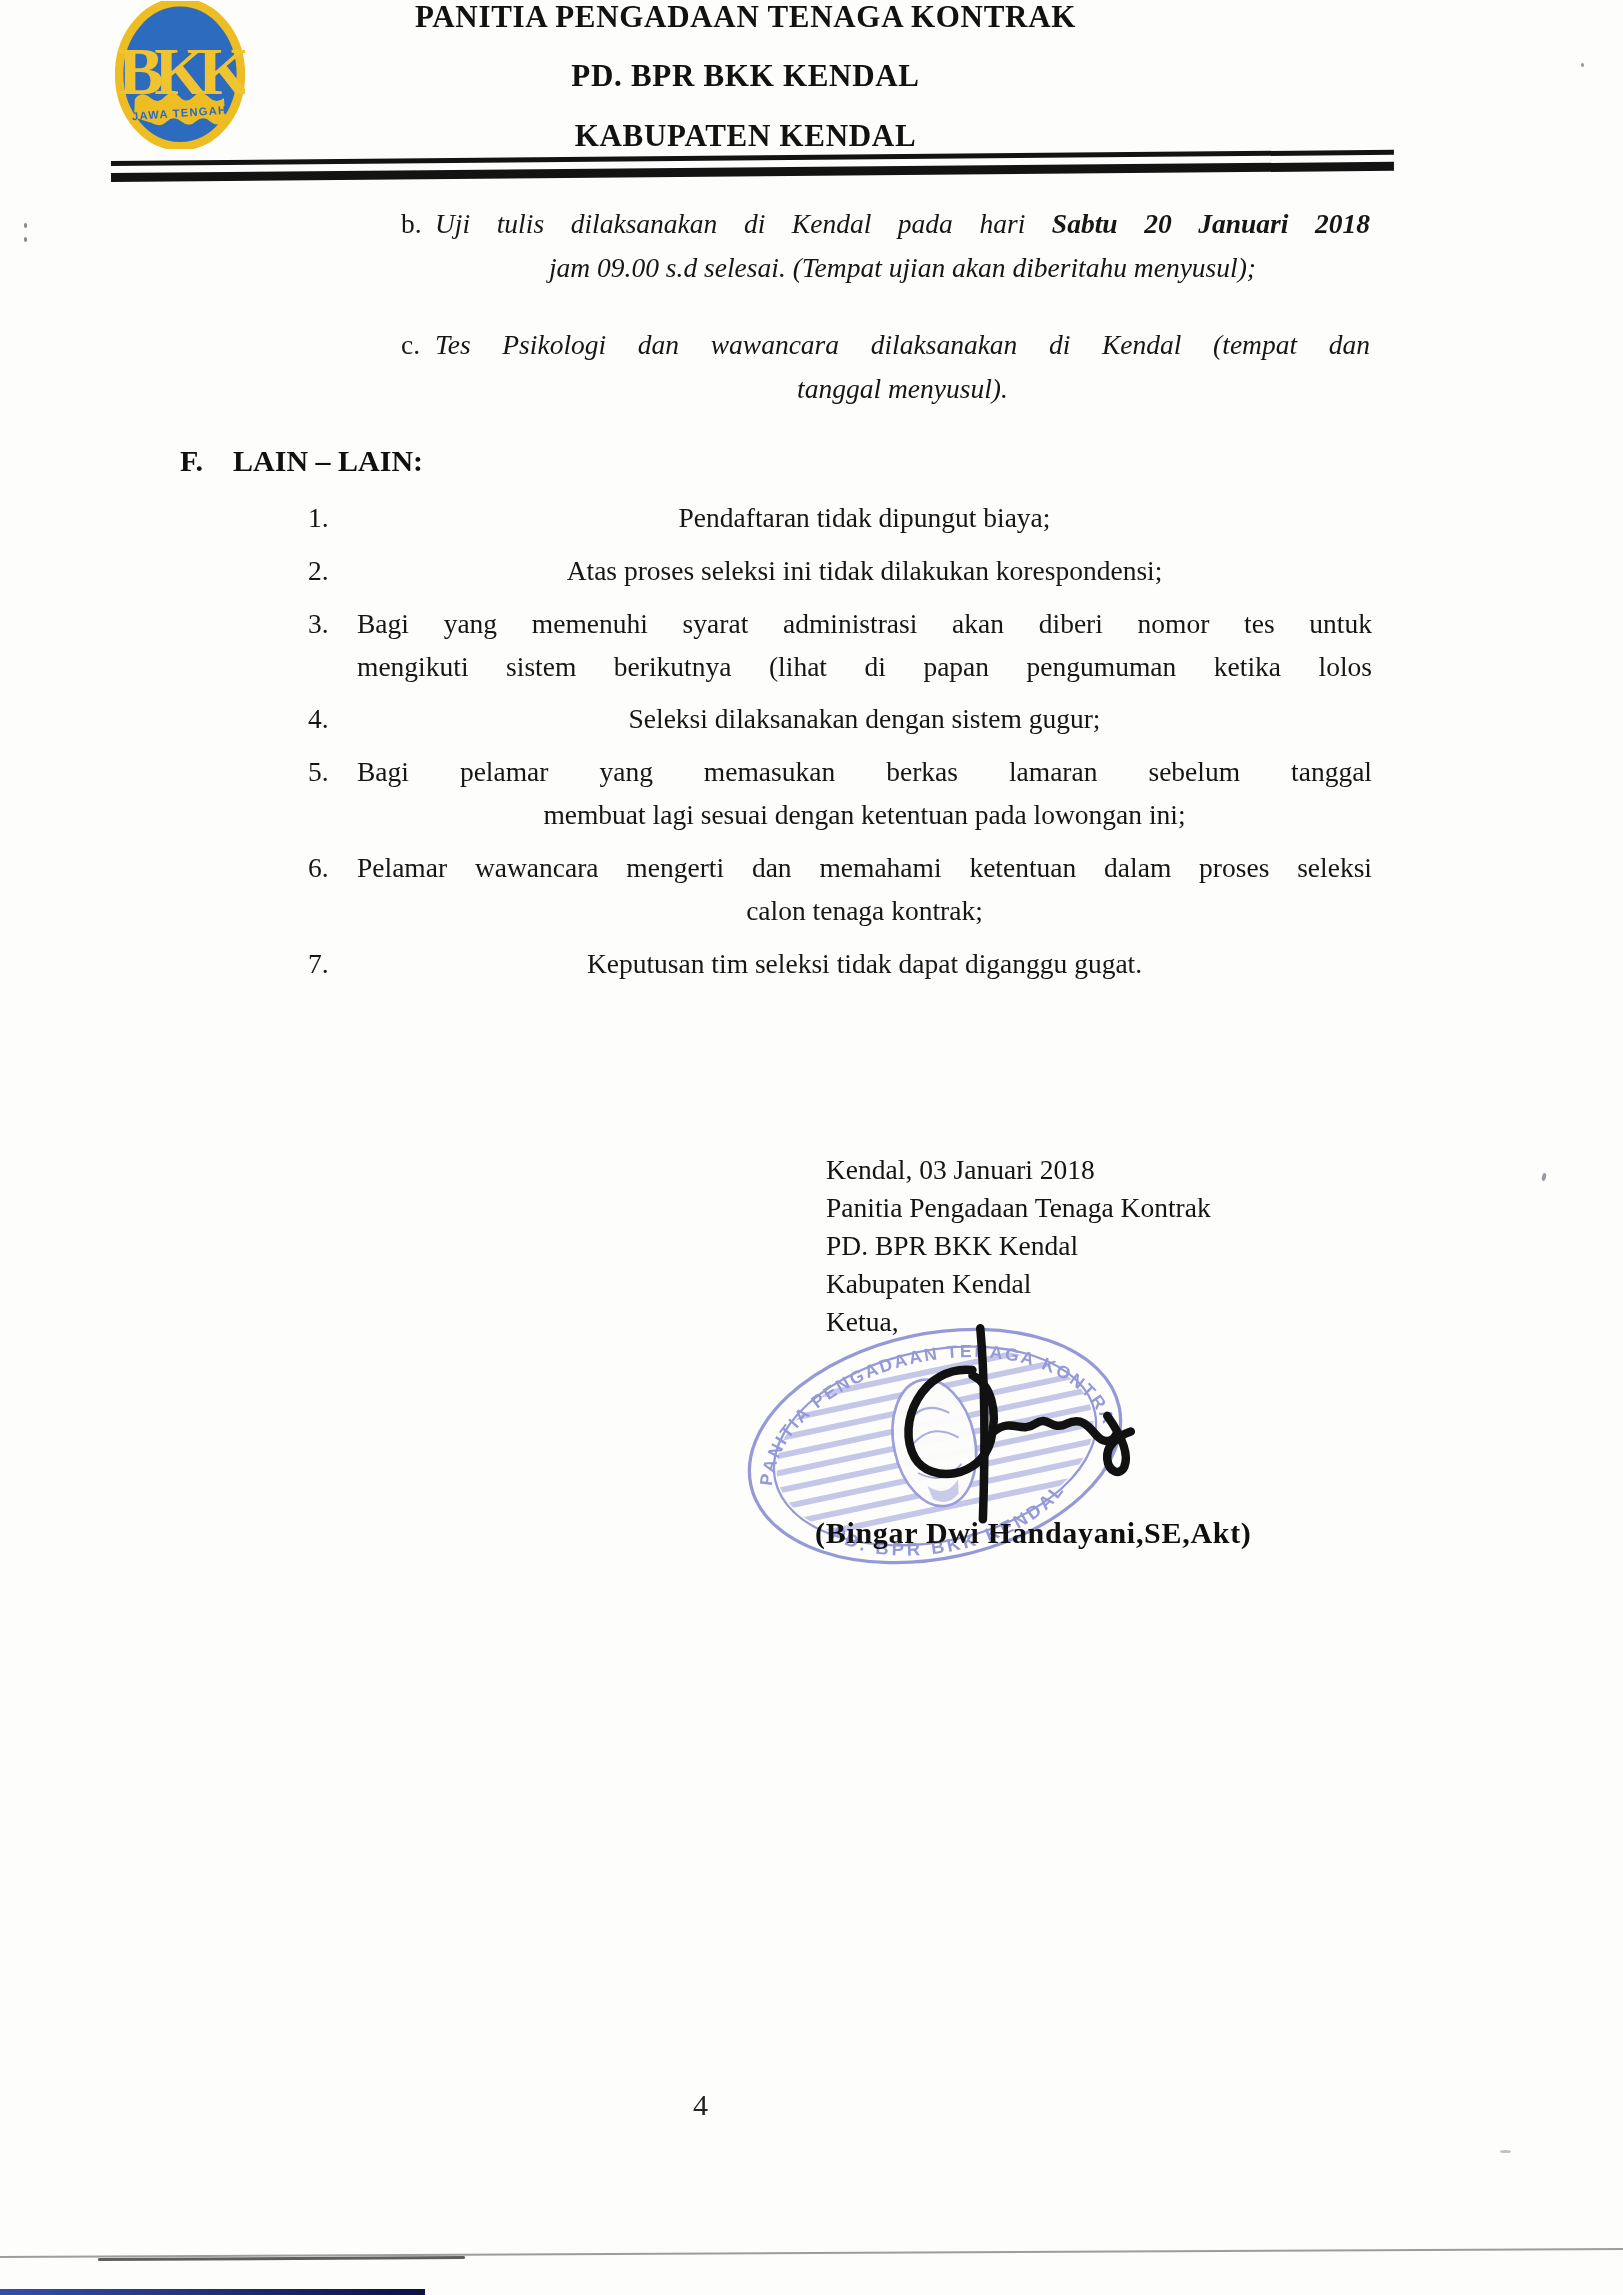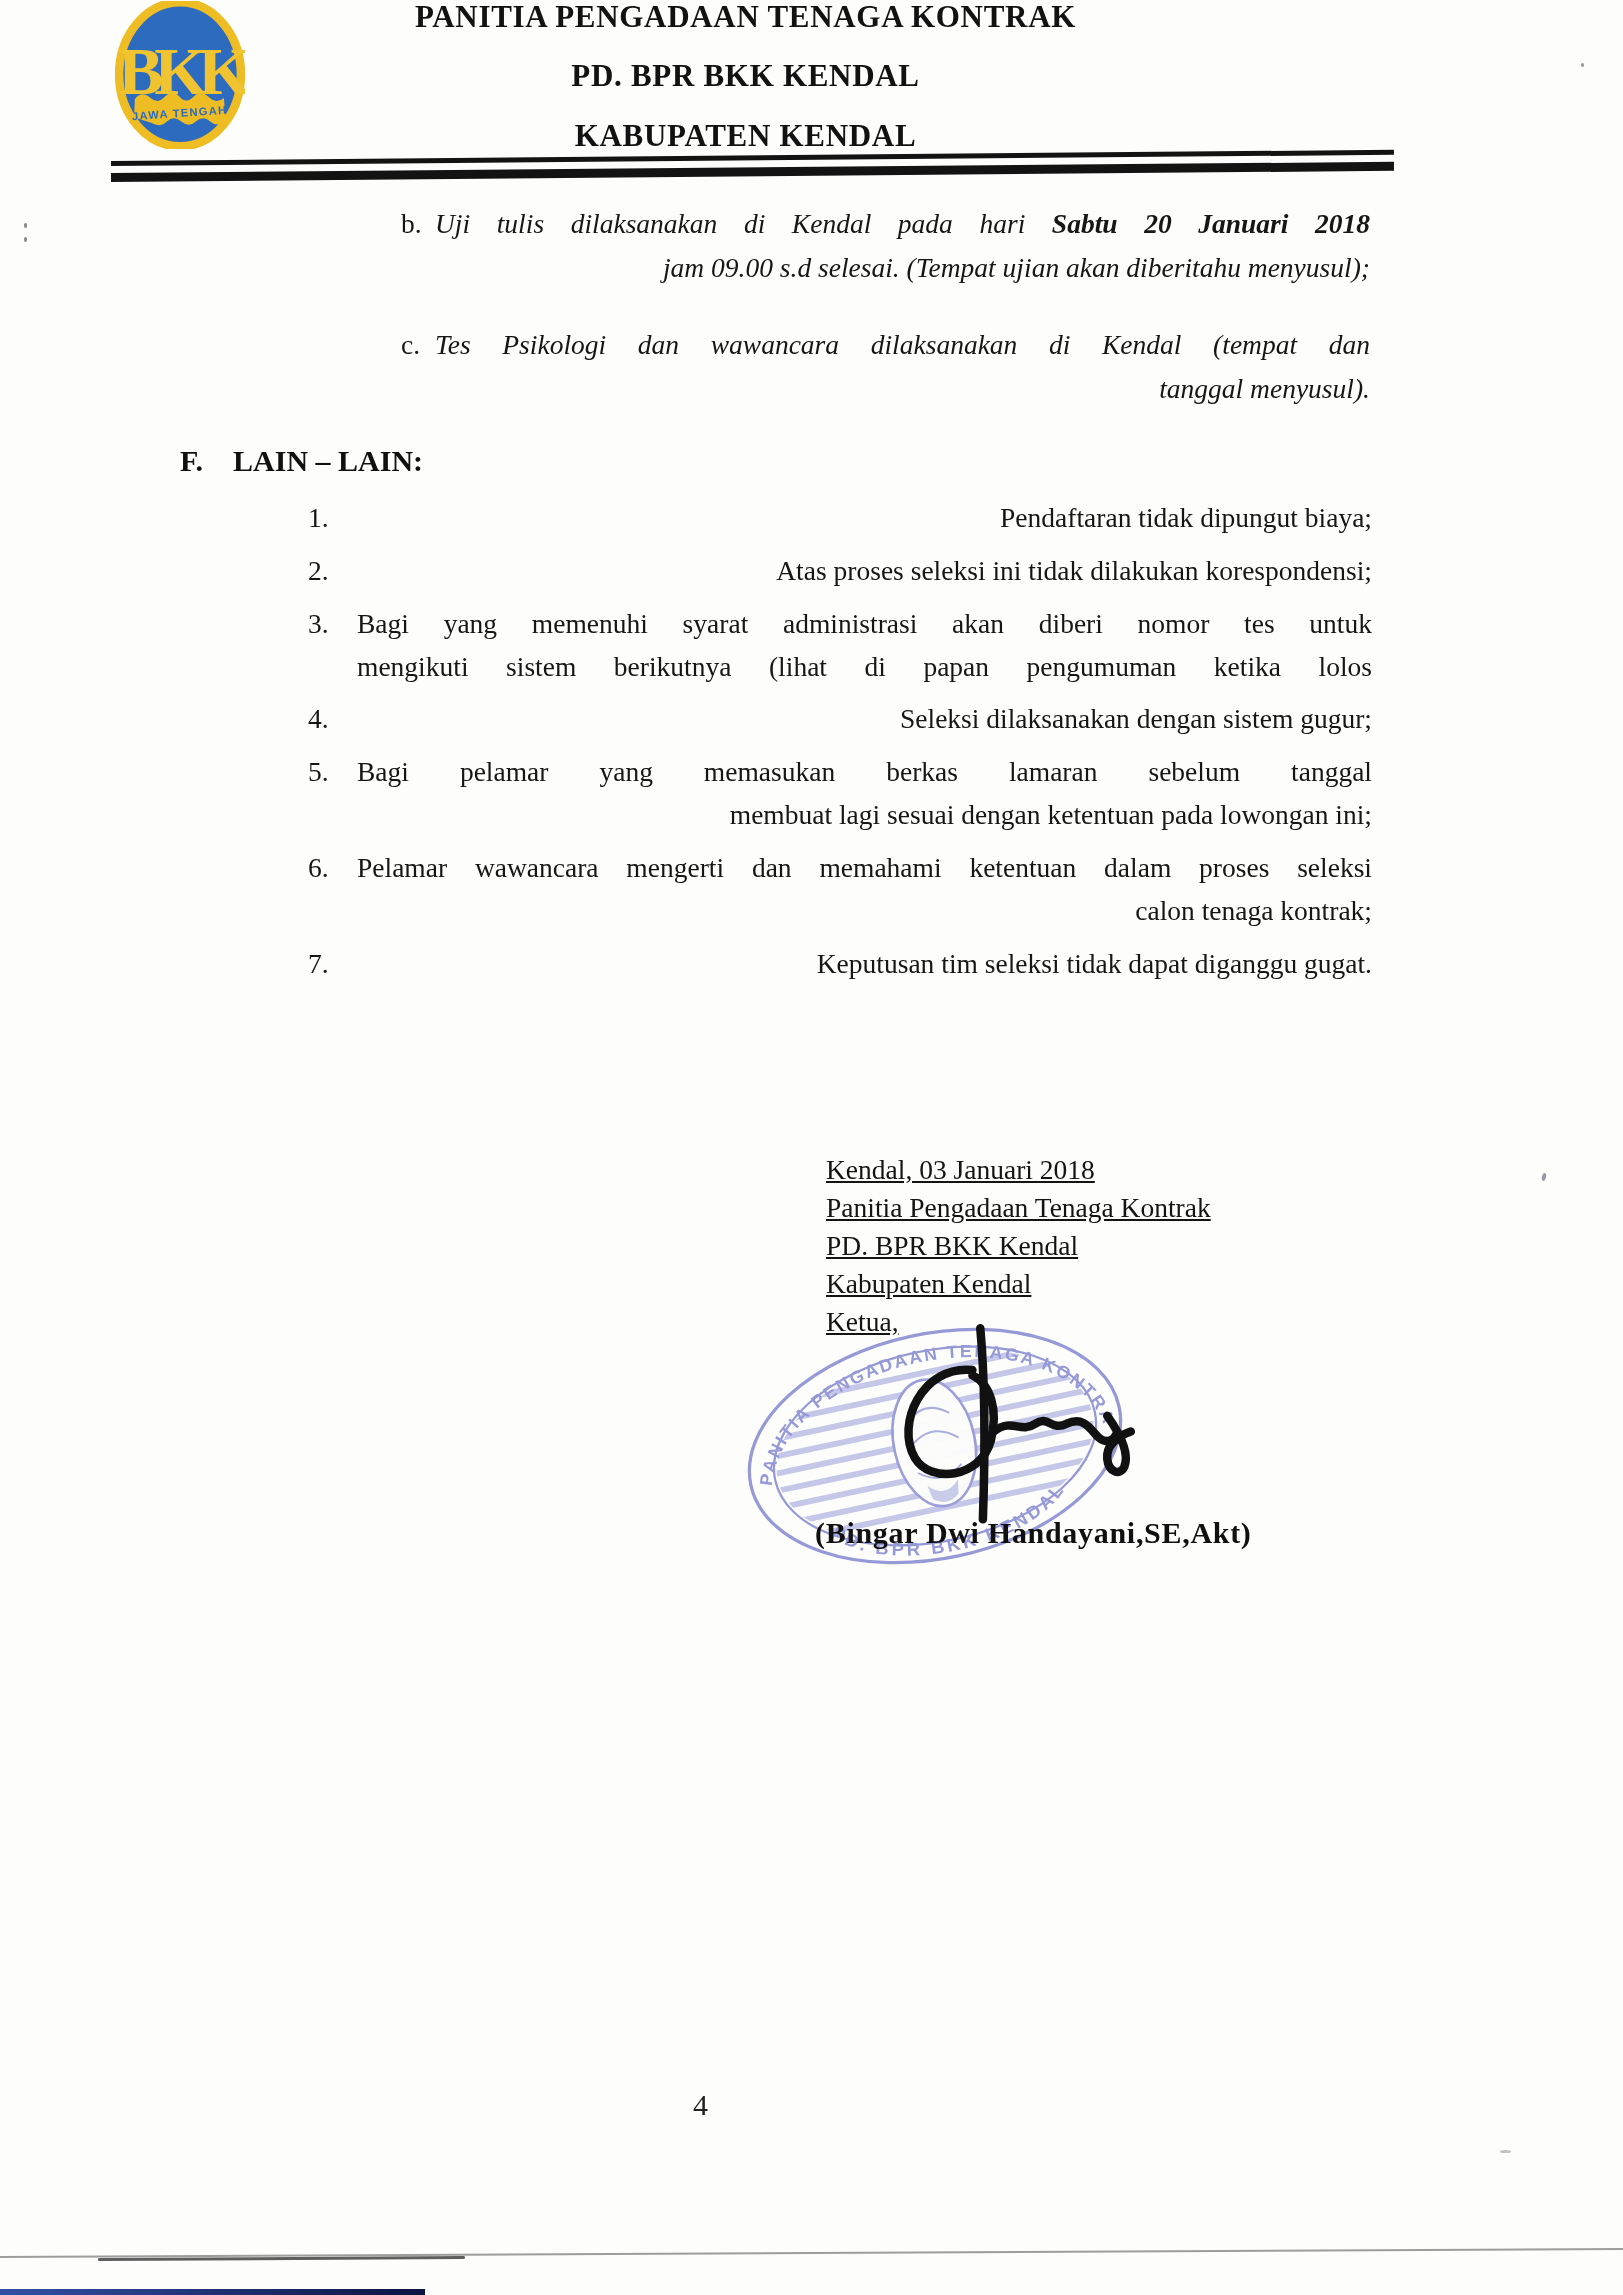--- a/index.html
+++ b/index.html
@@ -16,36 +16,36 @@
     font-weight:bold;font-size:31px;line-height:34px;letter-spacing:0.7px;color:#121212;}
   .title-block .t2{margin-top:25px;}
   .title-block .t3{margin-top:26px;}
   .rule{left:111px;width:1283px;background:#131313;transform-origin:left center;transform:rotate(-0.5deg);}
   .rule.top{top:161px;height:5.2px;}
   .rule.bot{top:173px;height:8.5px;}
 
   
   .doc-text{font-size:27.5px;line-height:44px;color:#161616;}
   .jl{text-align:justify;text-align-last:justify;}
-  .ll{text-align:right;}
+  .ll{text-align:center;}
 
   .schedule{left:401px;top:202px;width:969px;}
   .schedule .item{position:relative;margin-bottom:33px;}
   .schedule .lbl{position:absolute;left:0;top:0;}
   .schedule .txt{margin-left:34px;font-style:italic;}
 
   .section-f{left:134px;top:444px;font-size:30px;font-weight:bold;color:#101010;margin-left:46px;}
   .section-f .f-title{margin-left:30px;}
 
   .lain{left:308px;top:496px;width:1064px;}
   .lain .item{position:relative;margin-bottom:9.8px;}
   .lain .num{position:absolute;left:0;top:0;}
   .lain .txt{margin-left:49px;line-height:43px;}
 
-  .signoff{left:826px;top:1151px;font-size:27.5px;line-height:38px;color:#141414;text-decoration:underline;}
+  .signoff{left:826px;top:1151px;font-size:27.5px;line-height:38px;color:#141414;}
 
   .stamp{left:732px;top:1312px;width:406px;height:268px;opacity:0.92;}
   .stamp text{font-family:"Liberation Sans", sans-serif;font-weight:bold;}
 
   .sig-ink{left:844px;top:1319px;width:321px;height:216px;}
 
   .signer-name{left:815px;top:1516px;font-size:30px;font-weight:bold;letter-spacing:0.7px;color:#101010;}
 
   .page-number{left:693px;top:2088px;font-size:30px;color:#222;}
 

